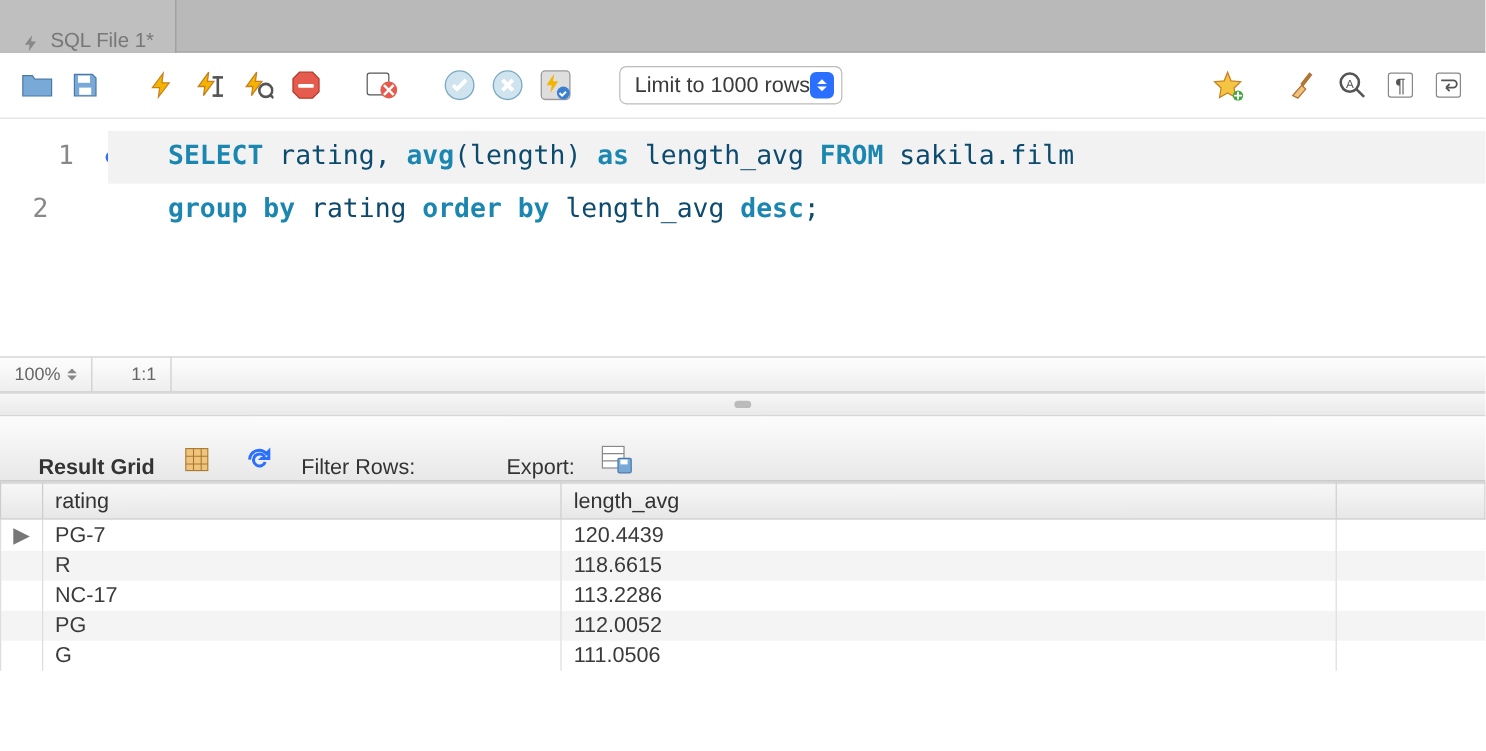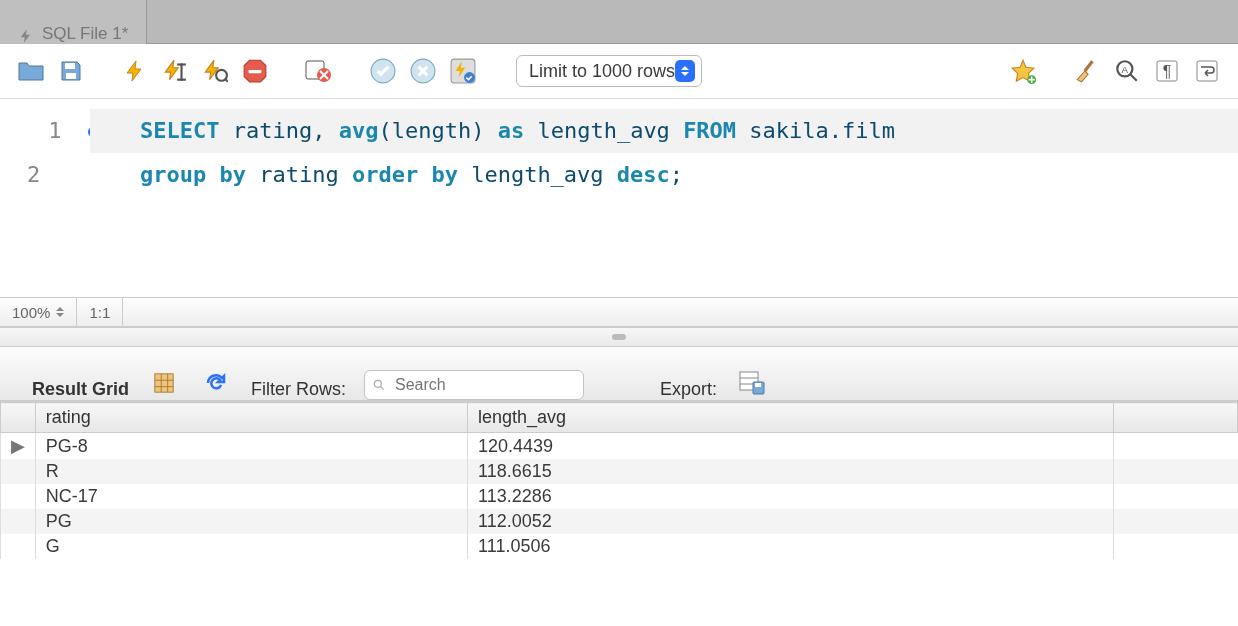--- a/index.html
+++ b/index.html
@@ -110,20 +110,21 @@
   
   .status {
     display:flex;
     align-items:center;
     height:30px;
     border-top:1px solid #ccc;
     border-bottom:1px solid #ccc;
     background:linear-gradient(#fdfdfd,#eee);
     font-size:15px;
     color:#666;
+    gap:20px;
   }
   .status .cell {
     padding:0 12px;
     border-right:1px solid #ccc;
     height:100%;
     display:flex; align-items:center; gap:6px;
   }
   .vup, .vdn {
     width:0;height:0;border-left:4px solid transparent;border-right:4px solid transparent;
   }
@@ -340,27 +341,20 @@
         <line x1="9" y1="2" x2="9" y2="22" stroke="#a57a2e"></line>
         <line x1="16" y1="2" x2="16" y2="22" stroke="#a57a2e"></line>
       </svg>
   </span>
   <span class="tb-btn">
     <svg width="24" height="24" viewBox="0 0 24 24">
         <path d="M4 12a8 8 0 0 1 14-5l2-2v6h-6l2-2a5 5 0 1 0 1 5" fill="none" stroke="#2b6fff" stroke-width="2.5"></path>
       </svg>
   </span>
   <span>Filter Rows:</span>
-  <span class="filter-wrap">
-    <svg class="mag" viewBox="0 0 24 24">
-        <circle cx="10" cy="10" r="6" fill="none" stroke="#aaa" stroke-width="2"></circle>
-        <line x1="14" y1="14" x2="20" y2="20" stroke="#aaa" stroke-width="2"></line>
-      </svg>
-    <input class="filter-input" placeholder="Search" style="">
-  </span>
   <span style="width:40px"></span>
   <span>Export:</span>
   <span class="tb-btn">
     <svg width="26" height="24" viewBox="0 0 26 24">
         <rect x="1" y="1" width="18" height="18" fill="#fff" stroke="#888"></rect>
         <line x1="1" y1="7" x2="19" y2="7" stroke="#888"></line>
         <line x1="1" y1="13" x2="19" y2="13" stroke="#888"></line>
         <rect x="14" y="11" width="11" height="12" rx="1" fill="#79a9d6" stroke="#4a79a6"></rect>
         <rect x="16" y="12" width="6" height="4" fill="#fff"></rect>
       </svg>
@@ -373,21 +367,21 @@
       <tr>
         <th style="width:28px;padding:0;"></th>
         <th>rating</th>
         <th>length_avg</th>
         <th style="width:auto;"></th>
       </tr>
     </thead>
     <tbody id="gridbody">
         <tr class="data">
           <td class="rowptr">▶</td>
-          <td>PG-8</td>
+          <td>PG-7</td>
           <td>120.4439</td>
           <td></td>
         </tr>
         <tr class="data alt">
           <td class="rowptr"></td>
           <td>R</td>
           <td>118.6615</td>
           <td></td>
         </tr>
         <tr class="data">

